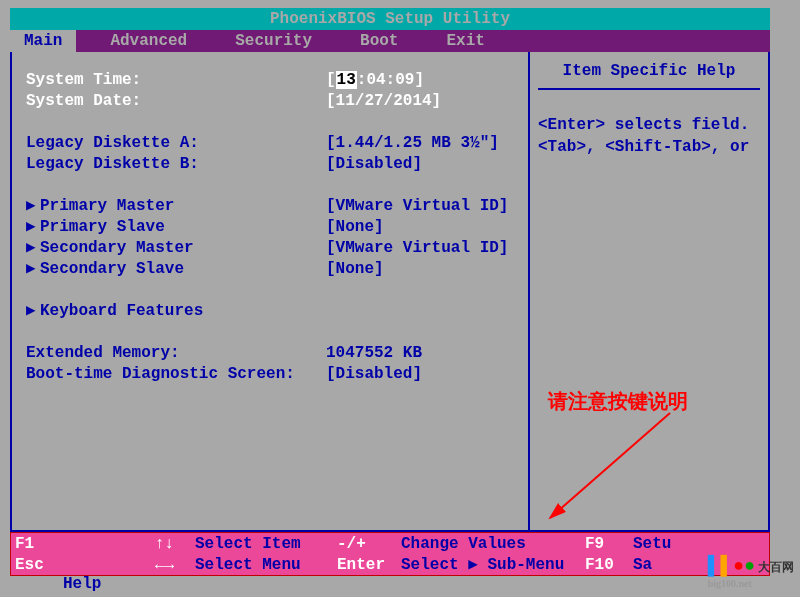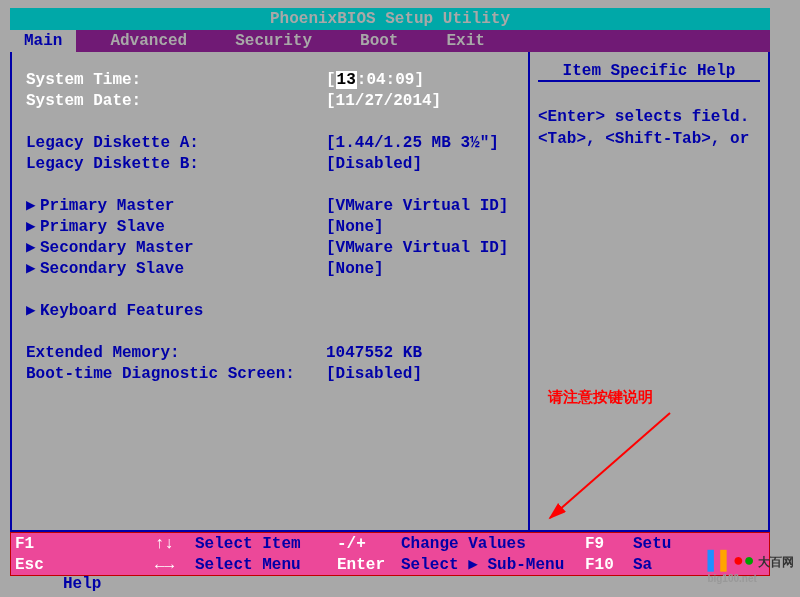--- a/index.html
+++ b/index.html
@@ -60,20 +60,21 @@
   }
   .help-panel {
     width: 240px;
     border-left: 2px solid #0000a8;
     color: #0000a8;
     padding: 10px 8px;
   }
   .help-title {
     text-align: center;
     color: #0000a8;
+    padding-bottom: 8px;
     border-bottom: 2px solid #0000a8;
     margin-bottom: 24px;
   }
   .help-text {
     color: #0000a8;
     line-height: 22px;
   }
   .row {
     display: flex;
     height: 21px;
@@ -121,34 +122,34 @@
   .fkey2 { color: #ffffff; width: 64px; }
   .faction3 { color: #0000a8; width: 184px; }
   .fkey3 { color: #ffffff; width: 48px; }
   .faction4 { color: #0000a8; }
   .annotation {
     position: absolute;
     left: 548px;
     top: 388px;
     color: #ff0000;
     font-family: sans-serif;
-    font-size: 15px;
+    font-size: 20px;
     pointer-events: none;
   }
   .arrow-svg {
     position: absolute;
     left: 530px;
     top: 408px;
     pointer-events: none;
   }
   .watermark {
     position: absolute;
     right: 6px;
-    bottom: 12px;
-    font-family: Liberation Sans, sans-serif;
+    bottom: 6px;
+    font-family: Liberation Serif, serif;
     font-size: 12px;
     pointer-events: none;
   }
   .watermark .logo {
     font-weight: bold;
     font-size: 18px;
   }
   .watermark .c1 { color: #1e90ff; }
   .watermark .c2 { color: #ffa500; }
   .watermark .c3 { color: #ff0000; }

